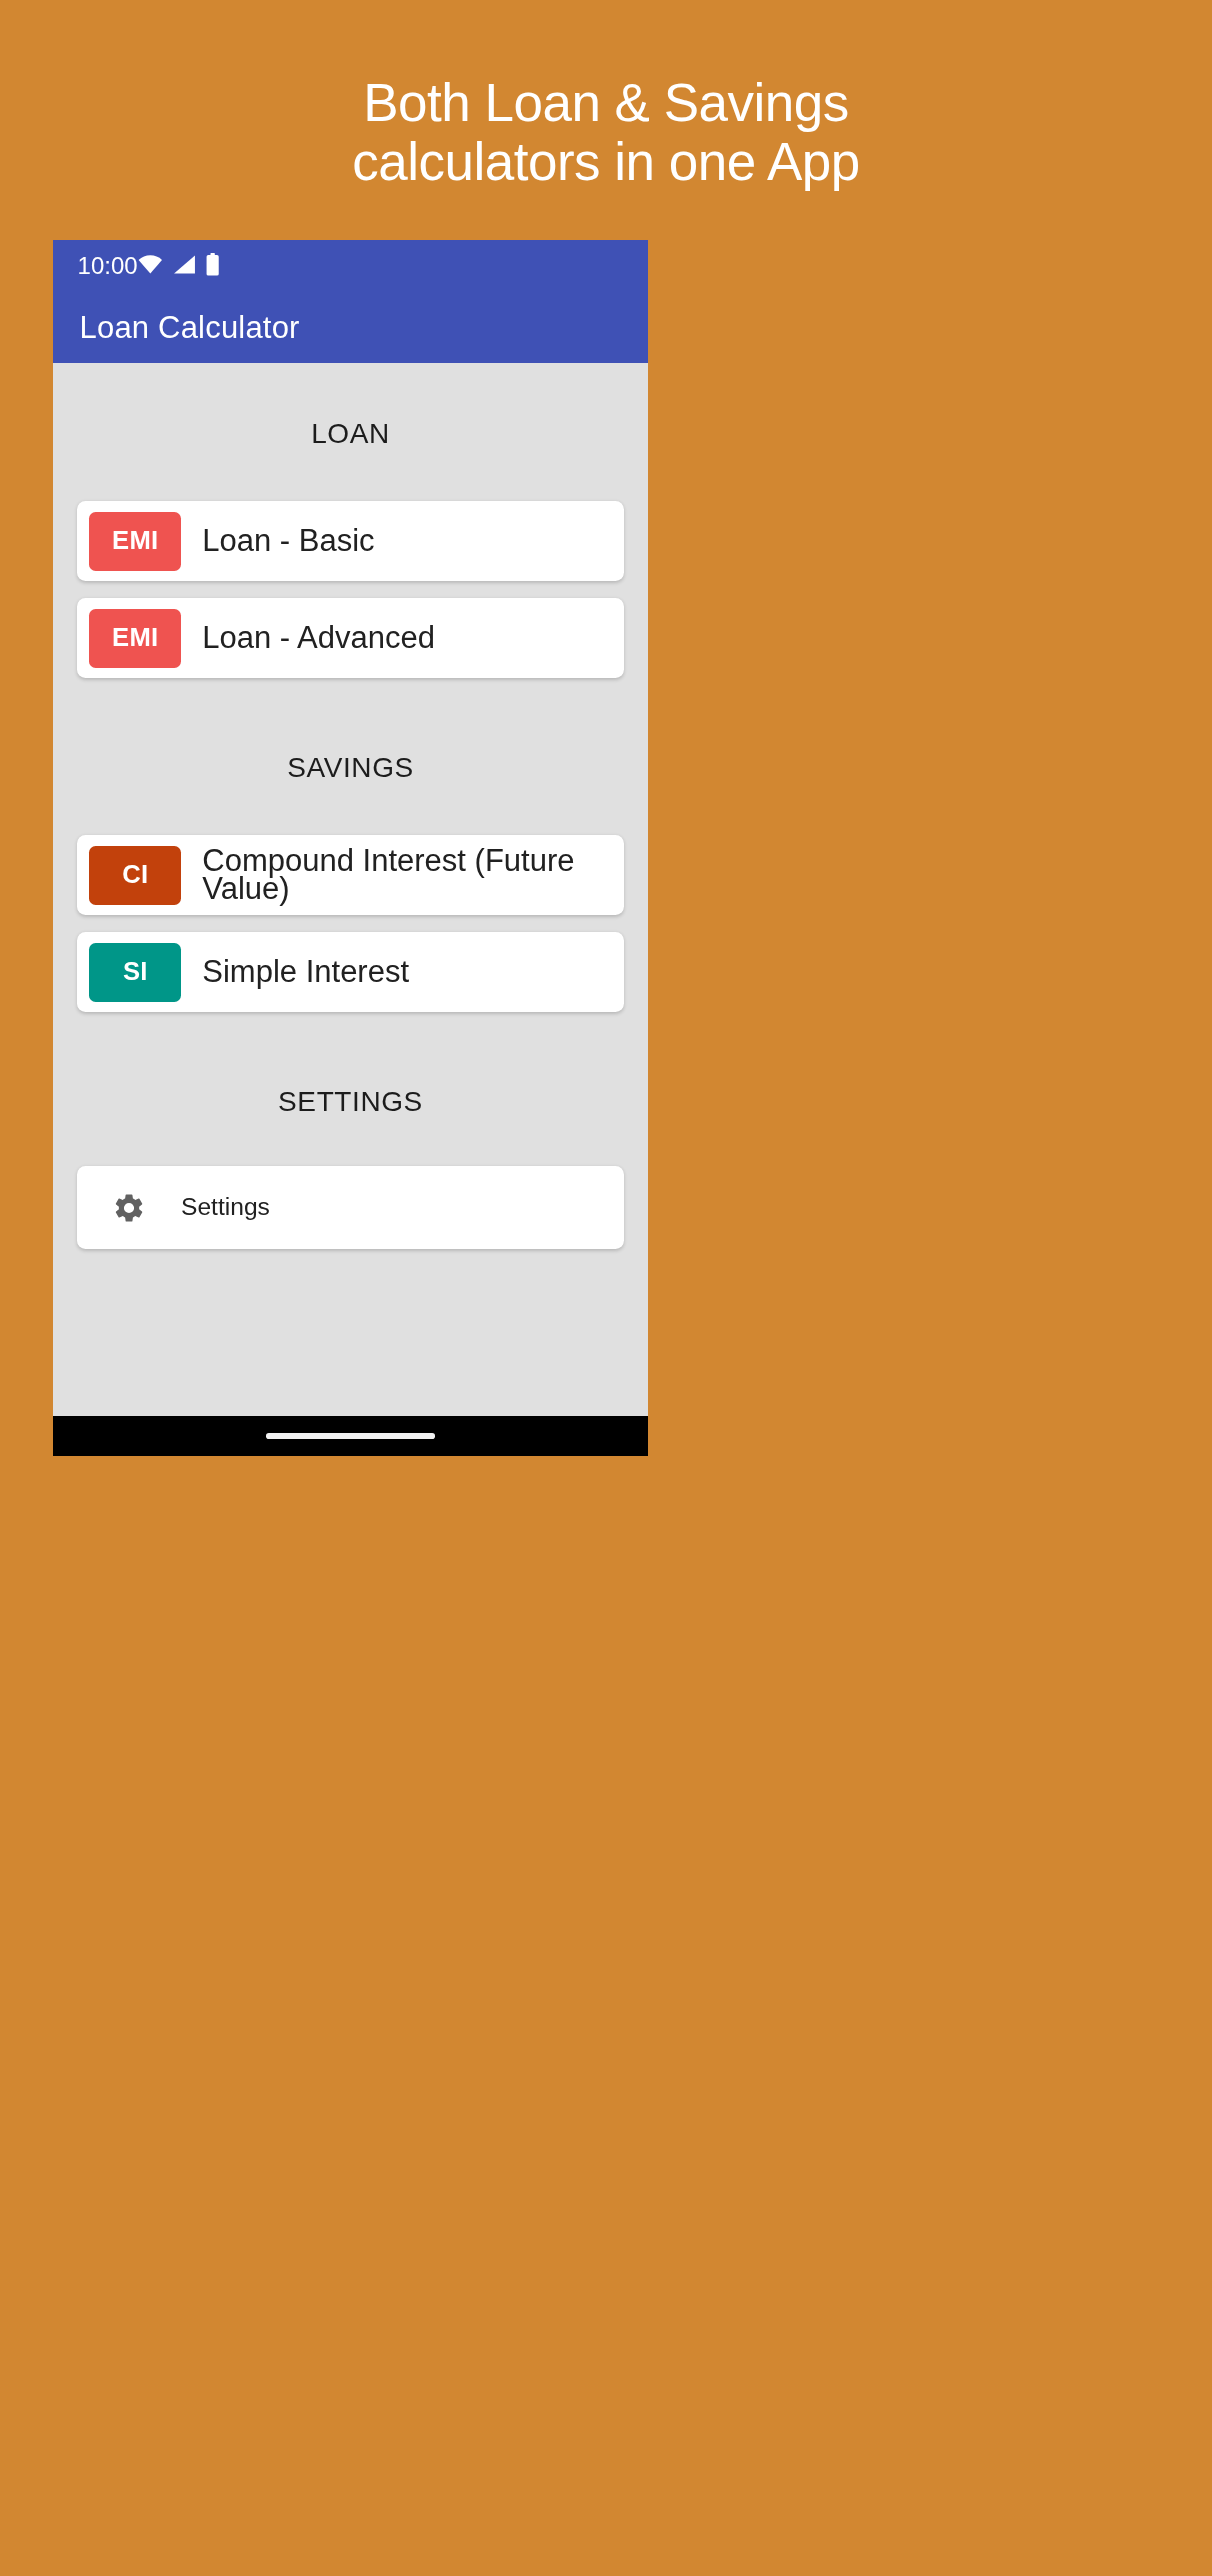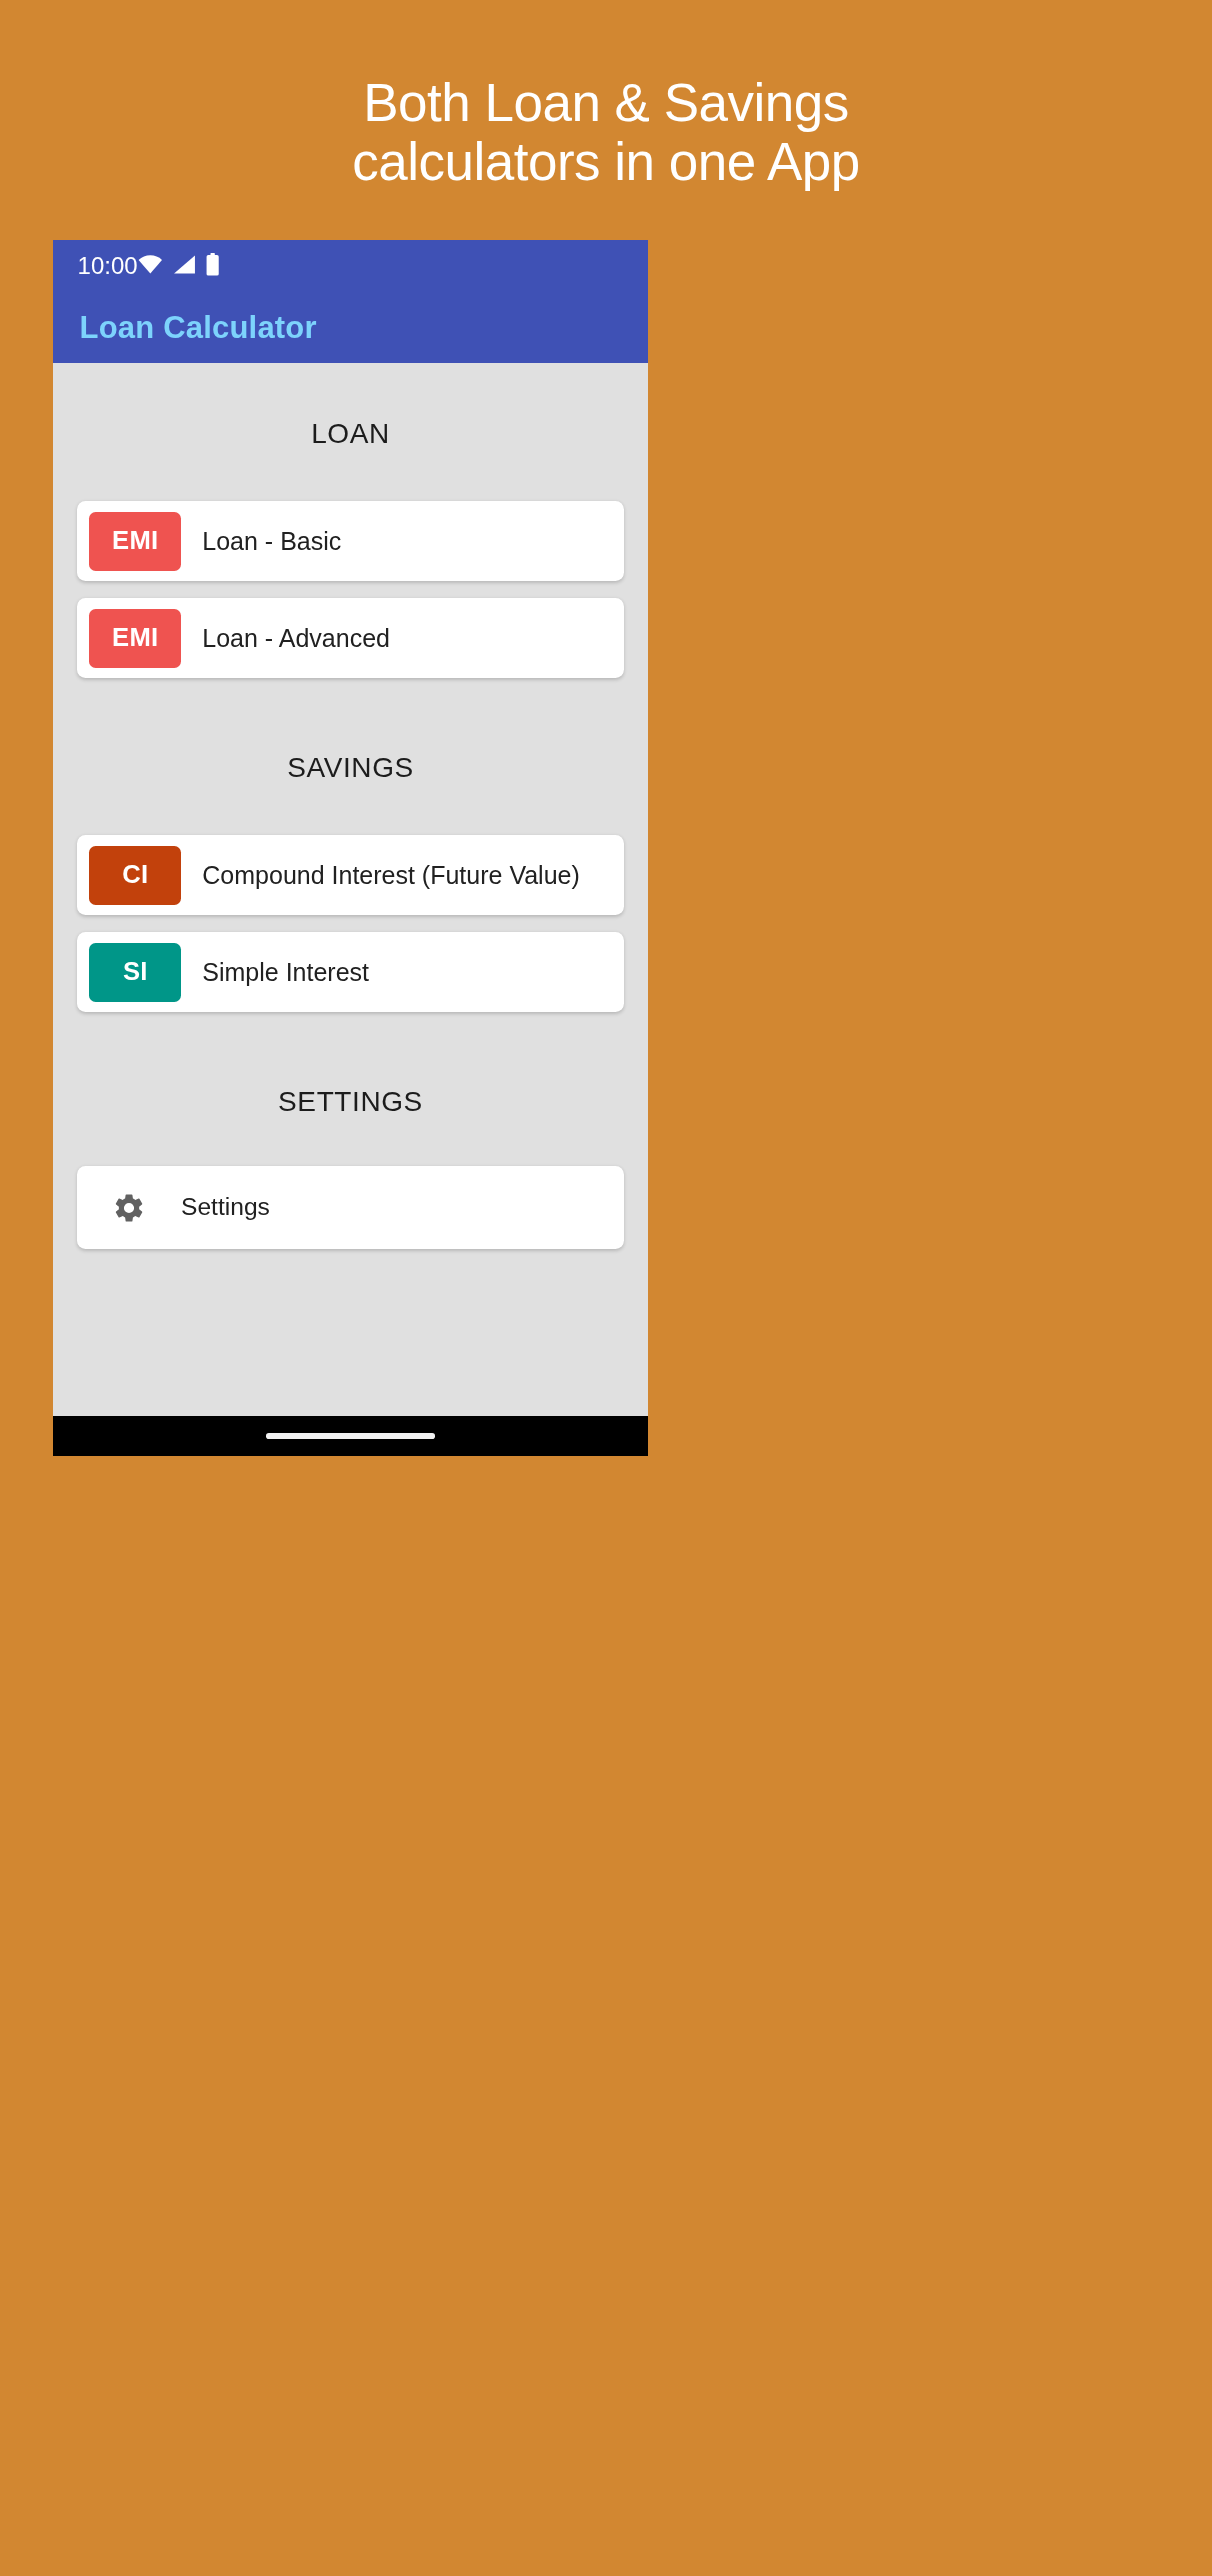--- a/index.html
+++ b/index.html
@@ -82,24 +82,24 @@
   
   .app-bar {
     height: 72px;
     background: #3f51b5;
     display: flex;
     align-items: center;
     padding-left: 26.5px;
   }
 
   .app-bar-title {
-    color: #7dd3fc;
+    color: #ffffff;
     font-size: 31px;
     line-height: 31px;
-    font-weight: 700;
+    font-weight: 400;
     letter-spacing: 0.2px;
   }
 
   
   .content {
     background: #e0e0e0;
     height: 1053px;
     padding: 0;
   }
 
@@ -153,21 +153,21 @@
     color: #ffffff;
     font-size: 25.6px;
     line-height: 25.6px;
     font-weight: 700;
     letter-spacing: 0.3px;
   }
 
   .card-label {
     margin-left: 21px;
     color: #212121;
-    font-size: 25px;
+    font-size: 31px;
     line-height: 28px;
     font-weight: 400;
   }
 
   .gear-slot {
     width: 104px;
     display: flex;
     align-items: center;
     justify-content: center;
     flex: 0 0 auto;

